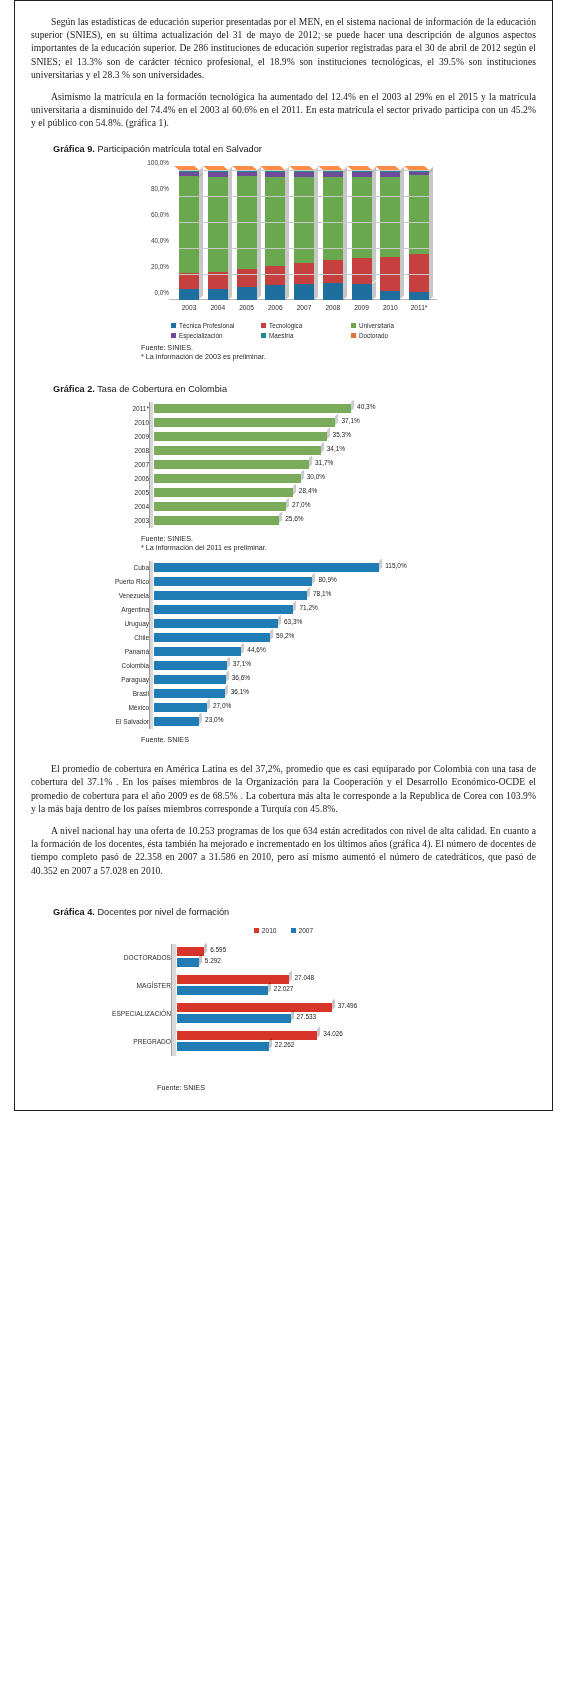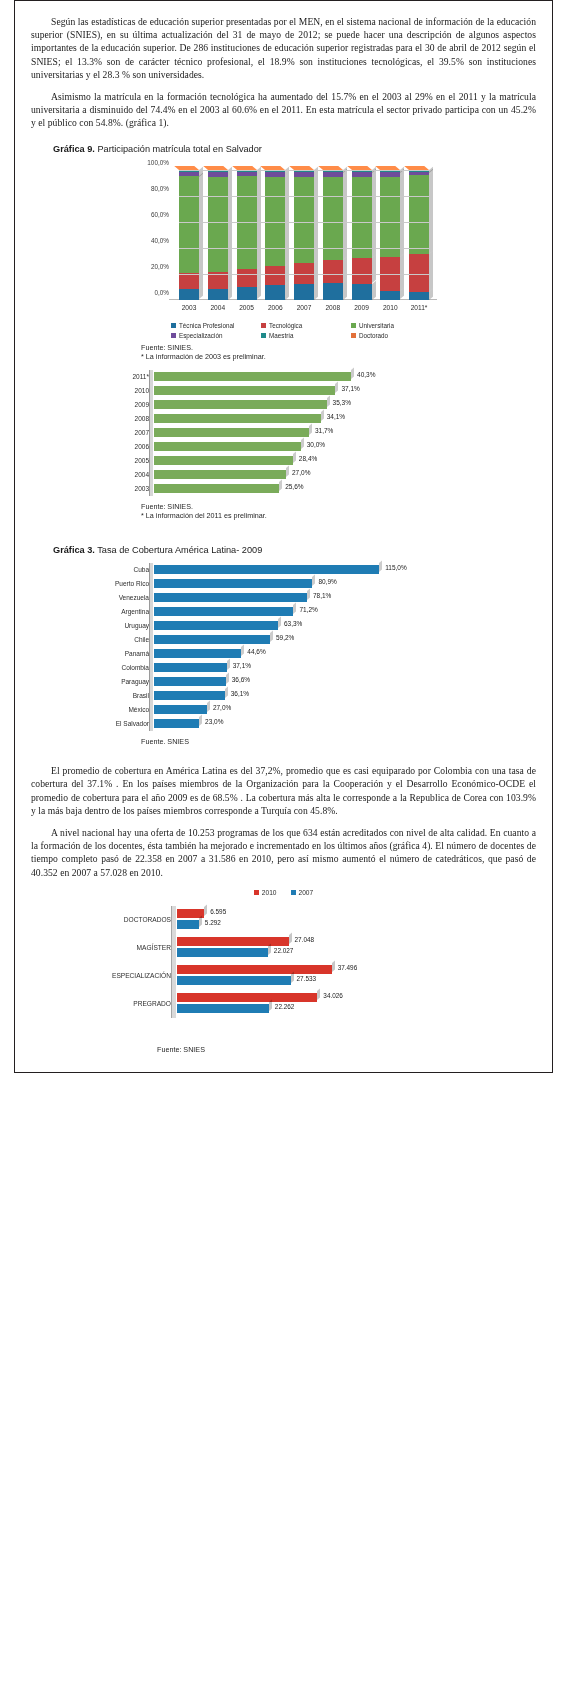--- a/index.html
+++ b/index.html
@@ -153,21 +153,21 @@
 </style>
 </head>
 <body>
 
 <div class="page">
 
 
   <div class="frame">
 
     <p class="body">Según las estadísticas de educación superior presentadas por el MEN, en el sistema nacional de información de la educación superior (SNIES), en su última actualización del 31 de mayo de 2012; se puede hacer una descripción de algunos aspectos importantes de la educación superior. De 286 instituciones de educación superior registradas para el 30 de abril de 2012 según el SNIES; el 13.3% son de carácter técnico profesional, el 18.9% son instituciones tecnológicas, el 39.5% son instituciones universitarias y el 28.3 % son universidades.</p>
-    <p class="body">Asimismo la matrícula en la formación tecnológica ha aumentado del 15.7% en el 2003 al 29% en el 2011 y la matrícula universitaria a disminuido del 74.4% en el 2003 al 60.6% en el 2011. En esta matrícula el sector privado participa con un 45.2% y el público con 54.8%. (gráfica 1).</p>
+    <p class="body">Asimismo la matrícula en la formación tecnológica ha aumentado del 12.4% en el 2003 al 29% en el 2015 y la matrícula universitaria a disminuido del 74.4% en el 2003 al 60.6% en el 2011. En esta matrícula el sector privado participa con un 45.2% y el público con 54.8%. (gráfica 1).</p>
 
     <div class="fig-title">
       <b>Gráfica 9.</b>
       <span>Participación matrícula total en Salvador</span>
     </div>
 
     <div class="chart1">
       <div class="c1-yaxis" id="c1y">
           <div class="c1-ylab" style="top: 130px;">0,0%</div>
           <div class="c1-ylab" style="top: 104px;">20,0%</div>
@@ -323,20 +323,24 @@
           </div>
         </div>
     </div>
 
     <div class="fuente">
       <div>Fuente: SINIES.</div>
       <div>* La información de 2003 es preliminar.</div>
     </div>
 
 
+    <div class="fig-title" style="margin-top:22px">
+      <b>Gráfica 2.</b>
+      <span>Tasa de Cobertura en Colombia</span>
+    </div>
 
     <div class="hchart">
       <div class="haxis"></div>
       <div id="c2rows">
           <div class="hrow">
             <div class="hlabel">2011*</div>
             <div class="htrack">
               <div class="hbar" style="width: 197.022px; background: rgb(122, 171, 90);"></div>
               <div class="hval" style="left: 203.022px;">40,3%</div>
             </div>
@@ -399,24 +403,20 @@
           </div>
         </div>
     </div>
 
     <div class="fuente">
       <div>Fuente: SINIES.</div>
       <div>* La información del 2011 es preliminar.</div>
     </div>
 
 
-    <div class="fig-title" style="margin-top:24px">
-      <b>Gráfica 3.</b>
-      <span>Tasa de Cobertura América Latina- 2009</span>
-    </div>
 
     <div class="hchart">
       <div class="haxis"></div>
       <div id="c3rows">
           <div class="hrow">
             <div class="hlabel">Cuba</div>
             <div class="htrack">
               <div class="hbar" style="width: 225.208px; background: rgb(31, 124, 180);"></div>
               <div class="hval" style="left: 231.208px;">115,0%</div>
             </div>
@@ -501,20 +501,24 @@
         </div>
     </div>
 
     <div class="fuente c3">
       <div>Fuente. SNIES</div>
     </div>
 
     <p class="body" style="margin-top:18px">El promedio de cobertura en América Latina es del 37,2%, promedio que es casi equiparado por Colombia con una tasa de cobertura del 37.1% . En los países miembros de la Organización para la Cooperación y el Desarrollo Económico-OCDE el promedio de cobertura para el año 2009 es de 68.5% . La cobertura más alta le corresponde a la Republica de Corea con 103.9% y la más baja dentro de los países miembros corresponde a Turquía con 45.8%.</p>
     <p class="body">A nivel nacional hay una oferta de 10.253 programas de los que 634 están acreditados con nivel de alta calidad. En cuanto a la formación de los docentes, ésta también ha mejorado e incrementado en los últimos años (gráfica 4). El número de docentes de tiempo completo  pasó de 22.358 en 2007 a 31.586 en 2010, pero así mismo aumentó el número de catedráticos, que pasó de 40.352 en  2007 a 57.028 en 2010.</p>
 
+    <div class="fig-title" style="margin-top:30px">
+      <b>Gráfica 4.</b>
+      <span>Docentes por nivel de formación</span>
+    </div>
 
     <div class="chart4">
       <div class="c4-legend" id="c4leg">
           <div class="c4-litem">
             <span class="c4-sw" style="background: rgb(216, 53, 42);"></span>
             <span>2010</span>
           </div>
           <div class="c4-litem">
             <span class="c4-sw" style="background: rgb(31, 124, 180);"></span>
             <span>2007</span>

